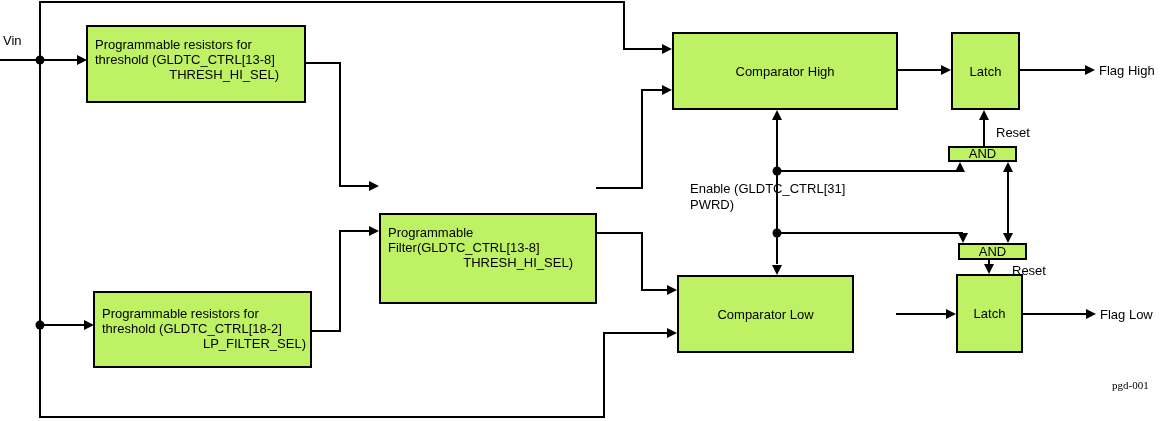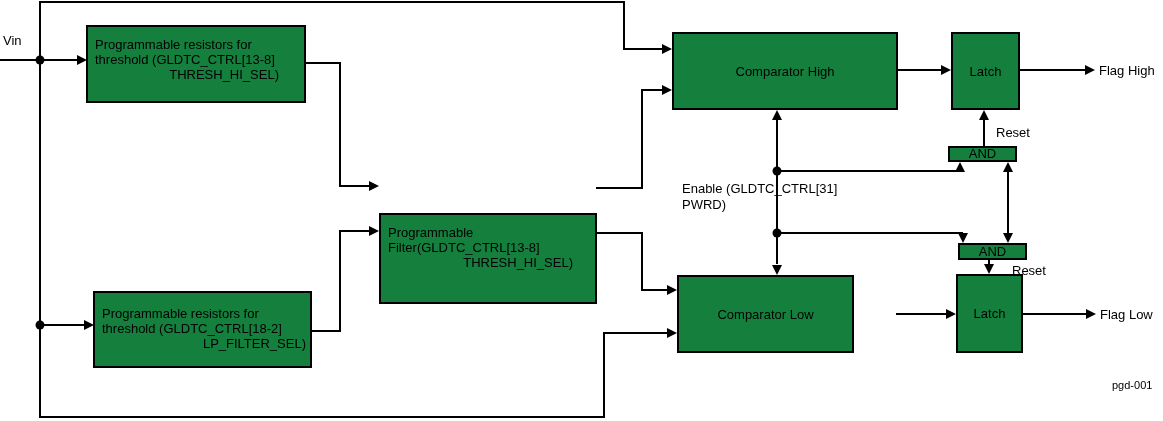--- a/index.html
+++ b/index.html
@@ -7,21 +7,21 @@
     position:relative; width:1163px; height:421px; background:#ffffff;
     font-family:"Liberation Sans", sans-serif; font-size:13px; color:#000;
     overflow:hidden;
   }
   .wires { position:absolute; left:0; top:0; }
   .wires polyline { fill:none; stroke:#000; stroke-width:2; shape-rendering:crispEdges; }
   .wires polygon  { fill:#000; stroke:none; }
   .wires circle   { fill:#000; stroke:none; }
 
   .box {
-    position:absolute; background:#15803d; border:2px solid #000;
+    position:absolute; background:#bef264; border:2px solid #000;
     box-sizing:border-box; padding-top:10px;
   }
   .box.center { display:flex; align-items:center; justify-content:center; padding:0; }
   .ln { line-height:15px; padding-left:7px; white-space:nowrap; }
   #box-res-hi .l3 { text-align:right; padding-left:0; padding-right:25px; }
   #box-res-lo .l3 { text-align:right; padding-left:0; padding-right:4px; }
   #box-filter .l3 { text-align:right; padding-left:0; padding-right:22px; }
 
   #box-res-hi    { left:86px;  top:25px;  width:220px; height:78px; }
   #box-filter    { left:379px; top:173px; width:218px; height:91px;margin-top:40px; }
@@ -35,23 +35,23 @@
   .and-box span { line-height:12px; }
 
   .lbl { position:absolute; white-space:nowrap; }
   #lbl-vin         { left:3px;    top:33px; }
   #lbl-flag-high   { left:1099px; top:63px; }
   #lbl-flag-low    { left:1100px; top:307px; }
   #lbl-reset-high  { left:996px;  top:125px; }
   #lbl-reset-low   { left:1012px; top:263px; }
   #lbl-enable-pwrd { left:682px;  top:181px; width:172px; }
   #lbl-enable-rstb { left:902px;  top:181px; width:172px; }
-  .el1, .el2 { line-height:16px; }
+  .el1, .el2 { line-height:16px;margin-left:8px; }
   .el2 { }
-  #lbl-watermark   { left:1112px; top:379px; font-size:11px; }
+  #lbl-watermark   { left:1112px; top:379px; font-size:11px;font-family:Liberation Serif, serif; }
 </style>
 </head>
 <body>
 
 <div class="canvas">
 
   <svg class="wires" width="1163" height="421" viewBox="0 0 1163 421">
 
     <g>
       <polyline points="0,60 77,60"></polyline>

